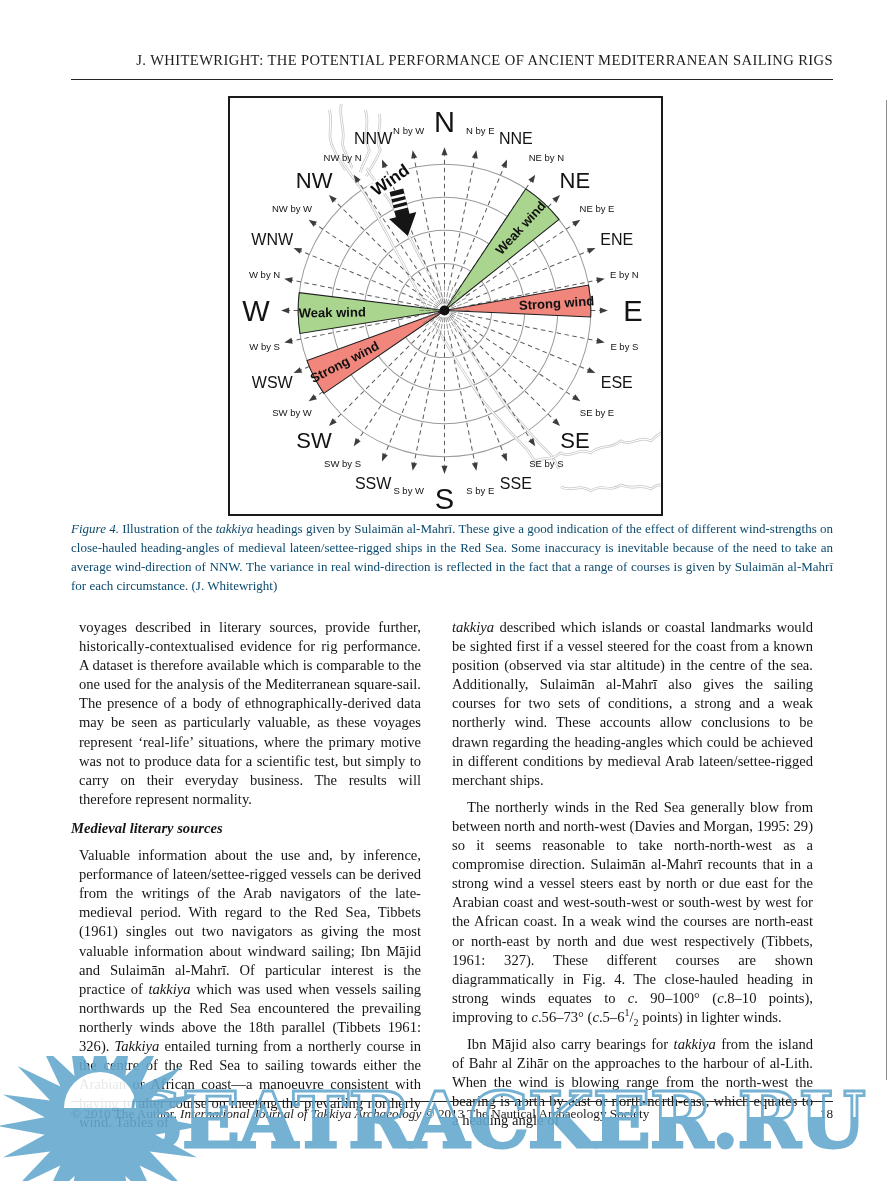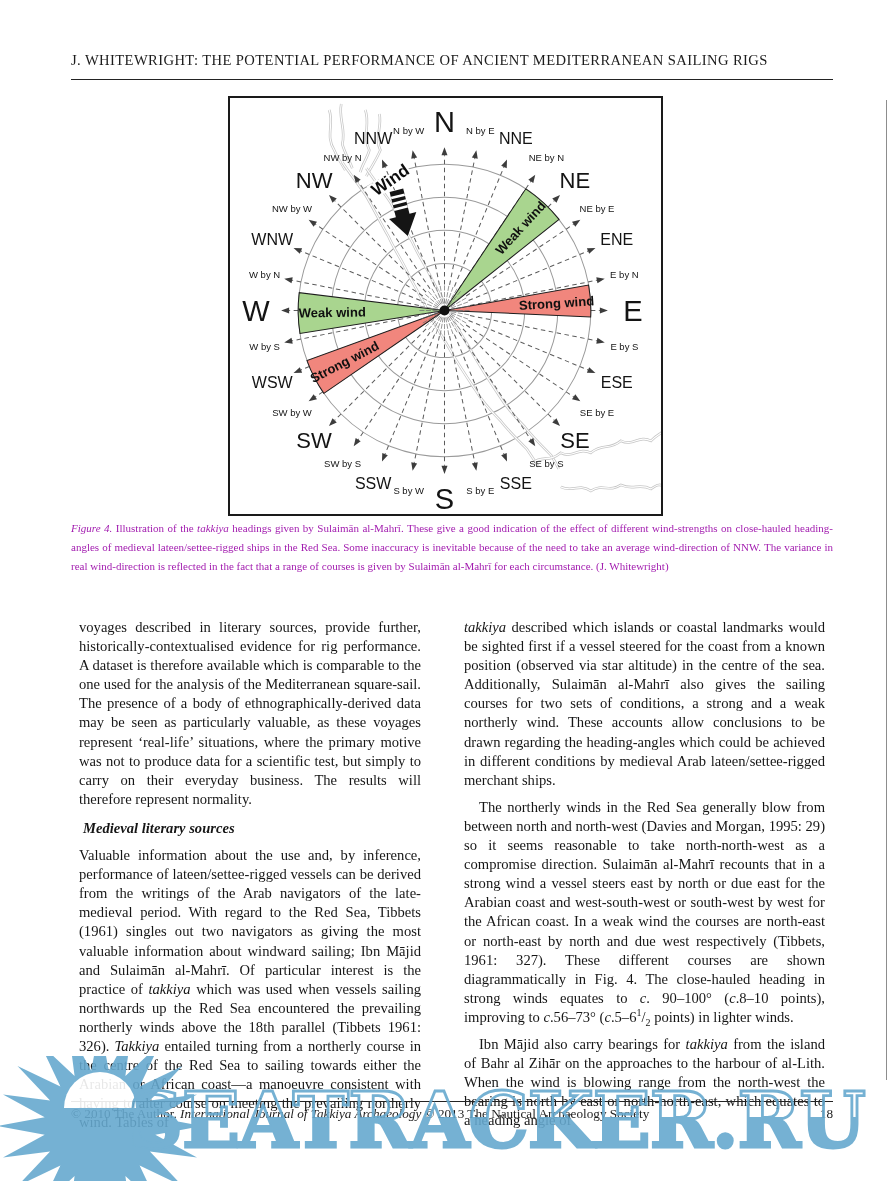--- a/index.html
+++ b/index.html
@@ -1,37 +1,37 @@
 <!DOCTYPE html>
 <html><head>
 <meta charset="utf-8">
 <style>
   html,body{margin:0;padding:0}
   body{
     width:894px;height:1181px;position:relative;overflow:hidden;
     background:#ffffff;color:#1b1b1b;
     font-family:"Liberation Serif","DejaVu Serif",serif;
   }
-  .running-head{position:absolute;top:52px;left:71px;width:762px;text-align:left;
+  .running-head{position:absolute;top:52px;left:71px;width:762px;text-align:right;
     font-size:14.6px;letter-spacing:.4px;color:#1c1c1c;white-space:nowrap}
   .head-rule{position:absolute;top:79px;left:71px;width:762px;border-top:1.6px solid #232323}
 
   .figure-box{position:absolute;top:96px;left:228px;width:435px;height:420px;
     border:2.6px solid #1a1a1a;box-sizing:border-box;background:#fff}
   .figure-box svg{display:block;width:100%;height:100%}
 
   .figure-caption{position:absolute;top:519px;left:71px;width:762px;
-    font-size:11px;line-height:19px;text-align:justify;color:#a21caf}
+    font-size:13px;line-height:19px;text-align:justify;color:#0c4a6e}
 
   .col{position:absolute;top:610px;font-size:14.6px;line-height:19.1px;text-align:justify;color:#161616}
   .col-left{left:71px;width:358px}
-  .col-right{left:456px;width:377px}
+  .col-right{left:444px;width:377px}
   .body-p{margin:8px}
   .body-p.indent{text-indent:15px}
-  .subhead{margin:10px 0 1px 12px;font-size:14.6px;font-weight:700;font-style:italic}
+  .subhead{margin:10px 0 1px 0;font-size:14.6px;font-weight:700;font-style:italic}
   sup,sub{font-size:10px;line-height:0}
 
   .foot-rule{position:absolute;top:1101px;left:71px;width:762px;border-top:1.5px solid #232323}
   .footer-row{position:absolute;top:1106px;left:71px;width:762px;display:flex;
     justify-content:space-between;font-size:13.2px;color:#1d1d1d}
 
   .scan-edge{position:absolute;right:7px;top:100px;height:980px;width:1.5px;background:#8d8d8d}
 
   .watermark{position:absolute;left:0;top:0;width:786px;height:1181px;pointer-events:none;opacity:.9}
   .wm-star{position:absolute;left:-6px;top:1056px}

